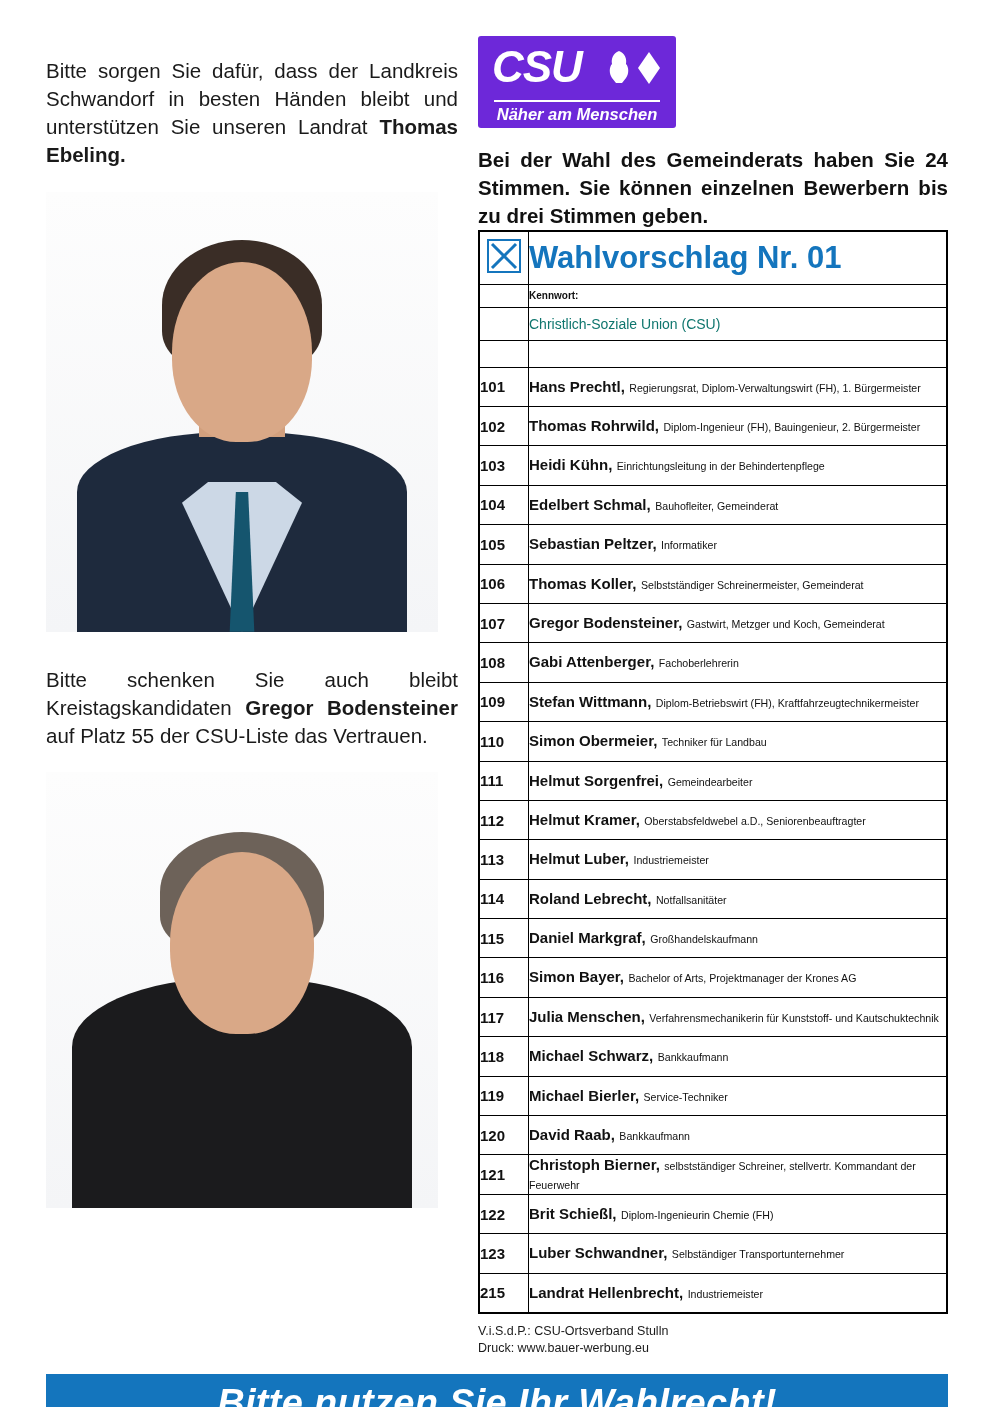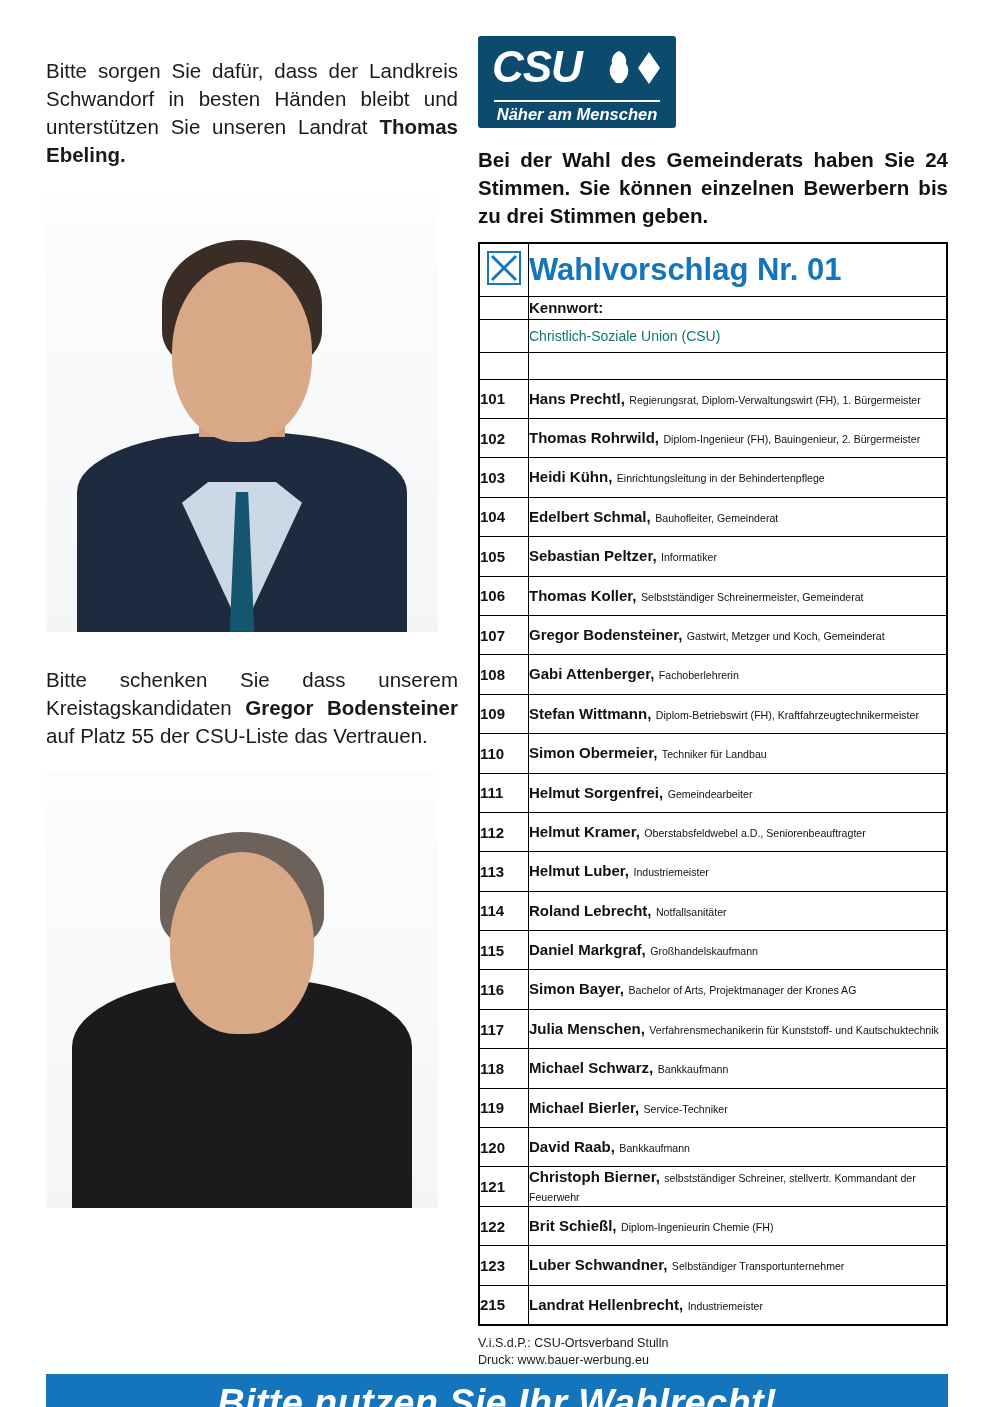--- a/index.html
+++ b/index.html
@@ -112,21 +112,21 @@
     position: absolute;
     left: 478px;
     top: 36px;
     width: 470px;
   }
 
   
   .csu-logo {
     width: 198px;
     height: 92px;
-    background: #0c4a6e;
+    background: #6d28d9;
     border-radius: 3px;
     position: relative;
     overflow: hidden;
   }
   .csu-letters {
     position: absolute;
     left: 14px;
     top: 6px;
     font-size: 44px;
     font-weight: bold;
@@ -177,21 +177,20 @@
     font-size: 20.5px;
     font-weight: bold;
     line-height: 1.36;
     color: #111;
     text-align: justify;
     width: 470px;
   }
 
   
   .ballot {
-    margin-top: 12px;
     width: 470px;
     border: 2px solid #000;
     border-collapse: collapse;
     background: #fff;
   }
   .ballot td {
     border: 1px solid #000;
     padding: 0;
     vertical-align: middle;
   }
@@ -223,21 +222,21 @@
   .title-text {
     font-size: 31px;
     font-weight: bold;
     color: #1475bd;
     padding-left: 10px;
     white-space: nowrap;
   }
 
   .row-kennwort td { height: 22px; }
   .kennwort-label {
-    font-size: 15px;
+    font-size: 10px;
     font-weight: bold;
     padding-left: 10px;
     color: #111;
   }
   .row-party td { height: 32px; }
   .party-name {
     font-size: 14px;
     font-weight: normal;
     color: #0f766e;
     padding-left: 10px;
@@ -310,21 +309,21 @@
       <div class="p-body" style="width:330px;height:200px;bottom:0;background:#1e2a3d;"></div>
       <div class="p-shirt" style="width:120px;height:150px;bottom:0;"></div>
       <div class="p-tie" style="width:44px;height:140px;bottom:0;"></div>
       <div class="p-neck" style="width:86px;height:90px;bottom:195px;"></div>
       <div class="p-hair" style="width:160px;height:130px;top:48px;"></div>
       <div class="p-head" style="width:140px;height:180px;top:70px;"></div>
     </div>
   </div>
 
   <p class="intro-text-2">
-    <span>Bitte schenken Sie dass unserem Kreistagskandidaten </span><b>Gregor Bodensteiner</b><span> auf Platz 55 der CSU-Liste das Vertrauen.</span>
+    <span>Bitte schenken Sie auch bleibt Kreistagskandidaten </span><b>Gregor Bodensteiner</b><span> auf Platz 55 der CSU-Liste das Vertrauen.</span>
   </p>
 
   <div class="photo-frame-2">
     <div class="portrait">
       <div class="p-body" style="width:340px;height:230px;bottom:0;background:#1b1b1d;"></div>
       <div class="p-neck" style="width:90px;height:90px;bottom:225px;"></div>
       <div class="p-hair" style="width:164px;height:120px;top:60px;background:#6d6259;"></div>
       <div class="p-head" style="width:144px;height:182px;top:80px;"></div>
     </div>
   </div>

